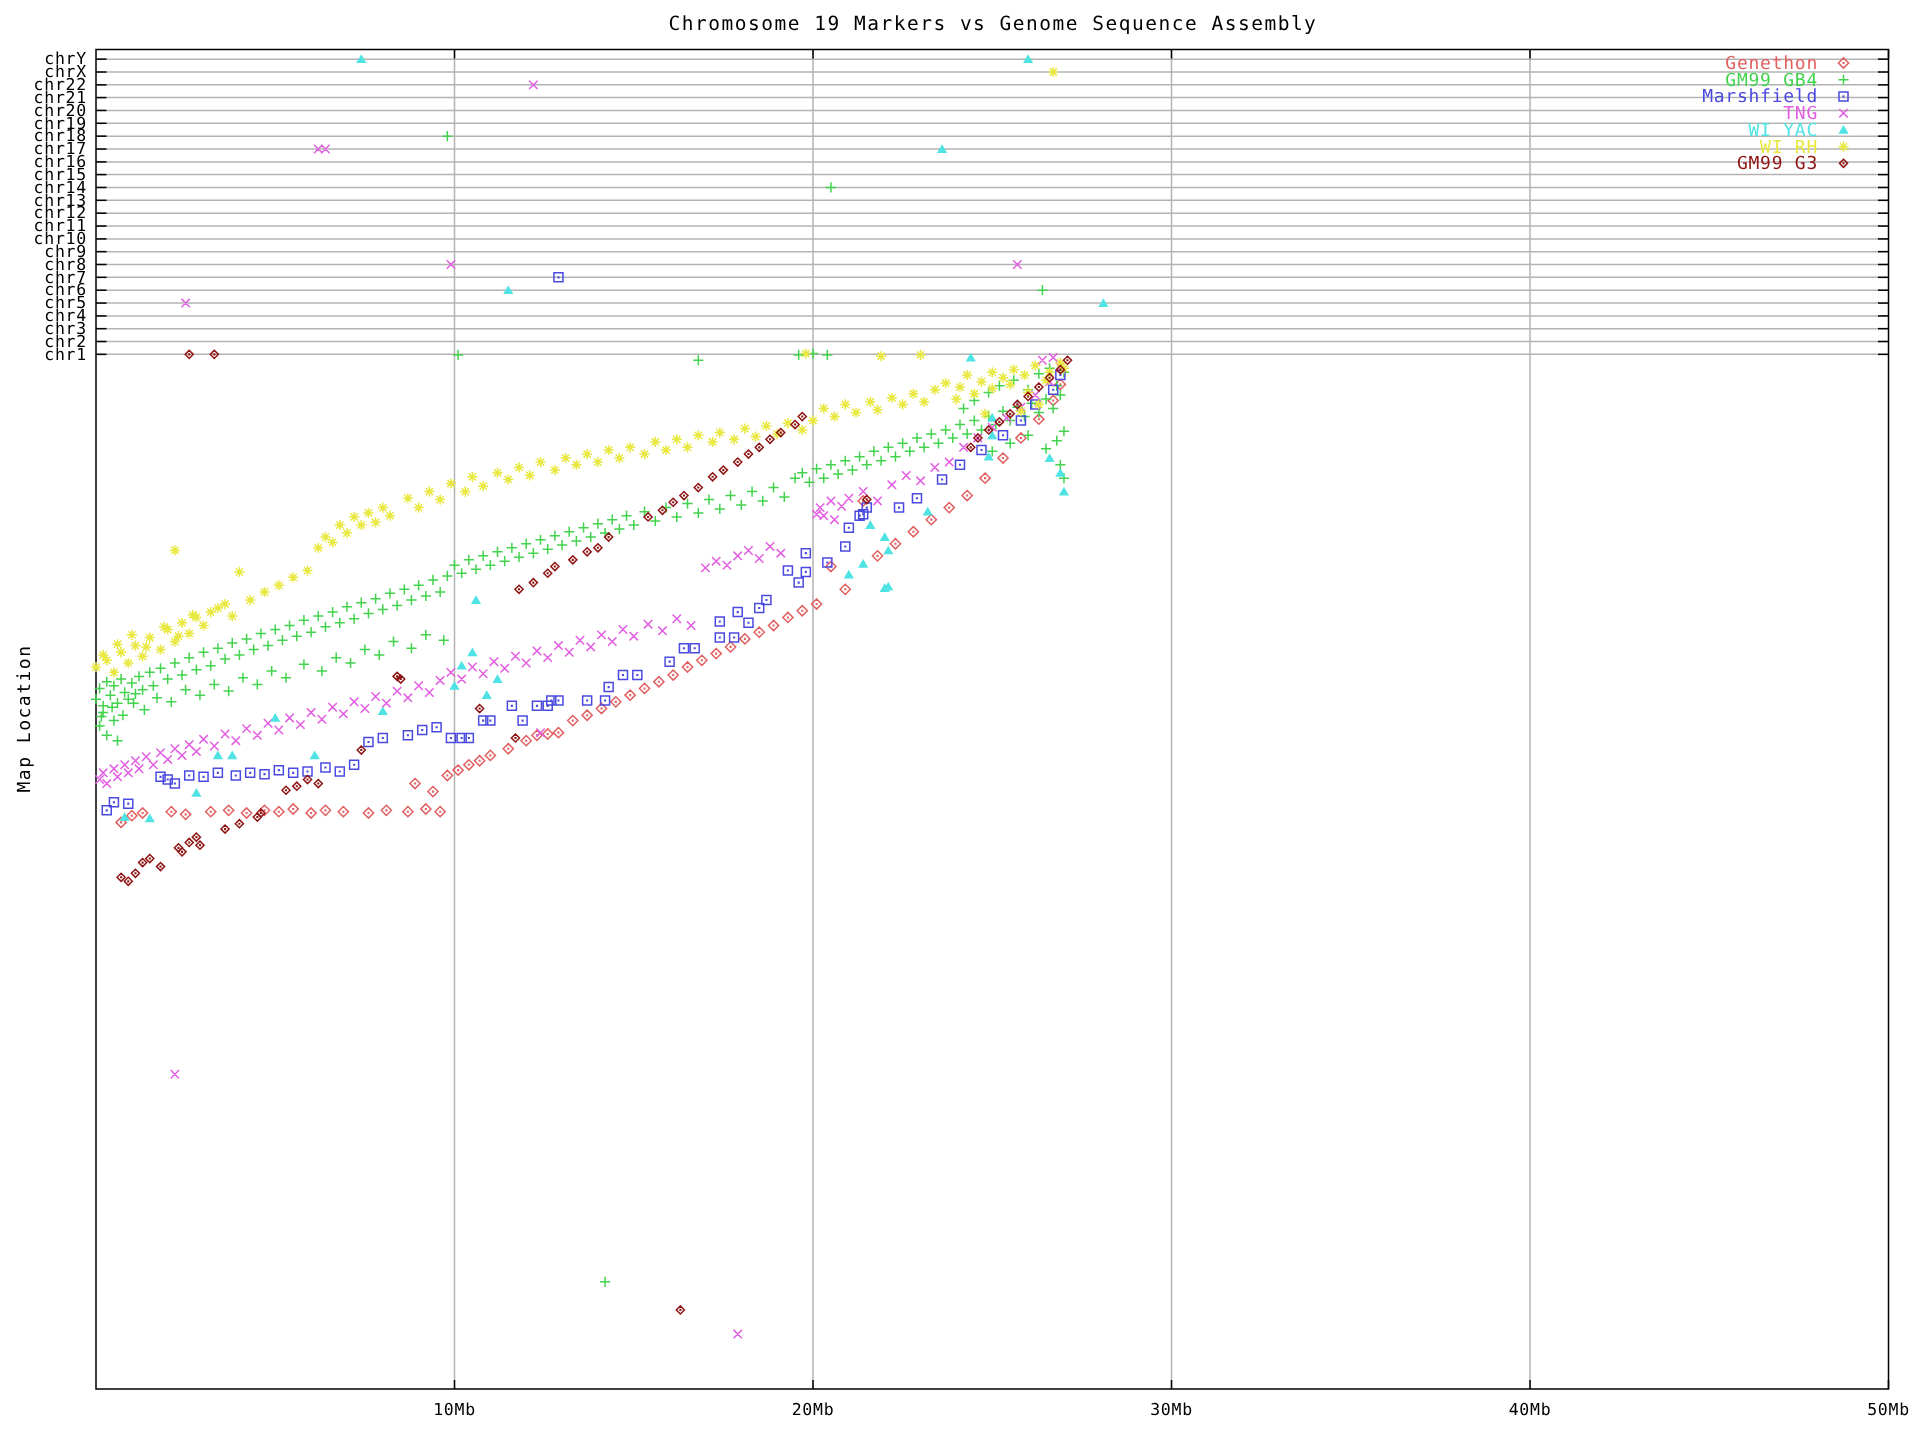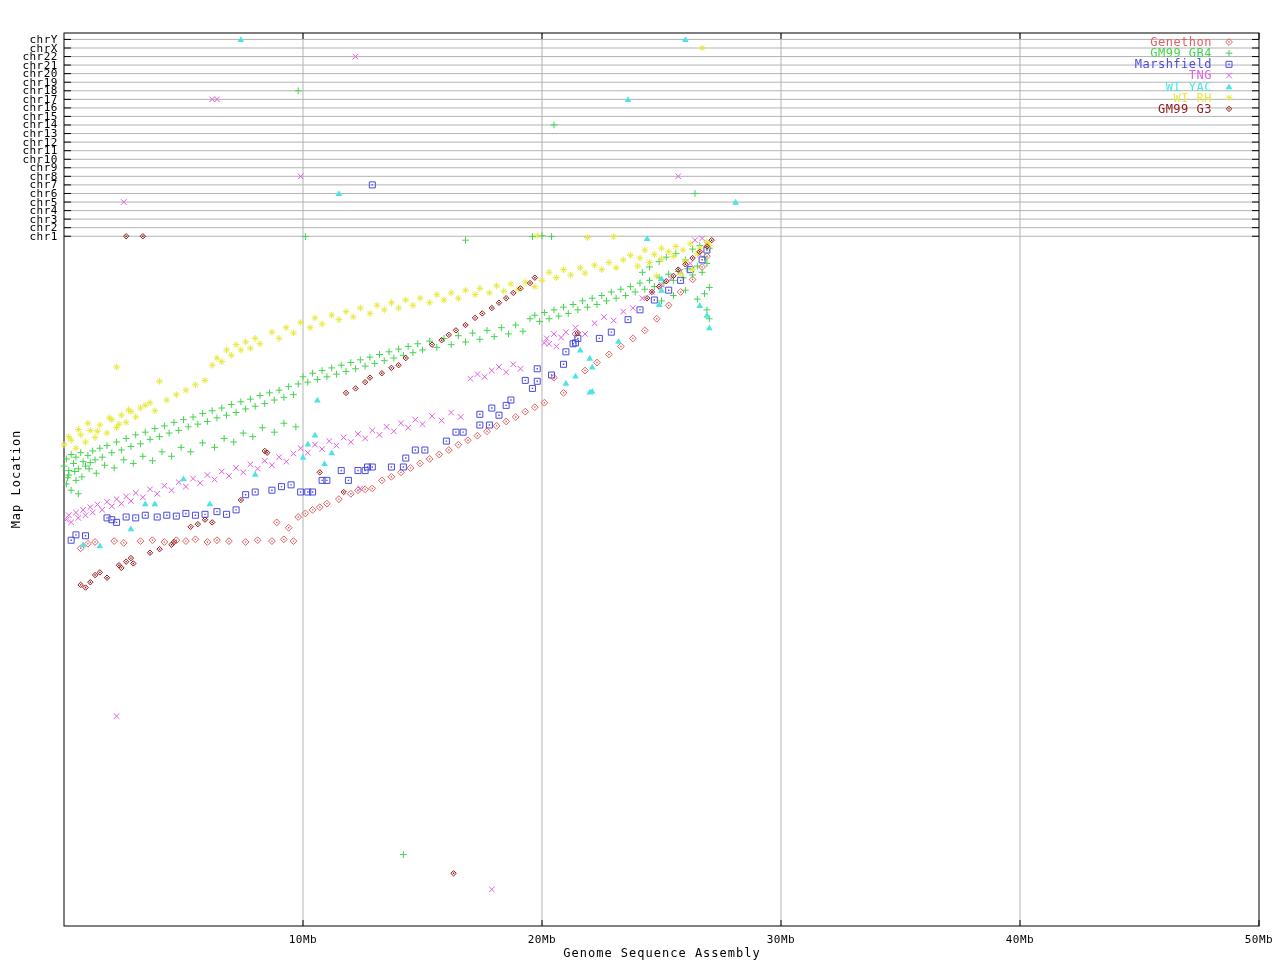--- a/index.html
+++ b/index.html
@@ -11,21 +11,21 @@
           font-size:12px;letter-spacing:1px;white-space:nowrap;}
   .ylabel{position:absolute;top:472px;left:-44px;width:120px;text-align:center;
           font-size:12px;letter-spacing:1px;transform:rotate(-90deg);white-space:nowrap;}
   svg{position:absolute;top:0;left:0;}
   text{font-family:"DejaVu Sans Mono",monospace;}
 </style>
 </head>
 <body>
 
 <div class="stage">
-  <div class="xlabel">Genome Sequence Assembly</div>
+  <div class="title">Chromosome 19 Markers vs Genome Sequence Assembly</div>
   <div class="ylabel">Map Location</div>
   <svg id="plot" width="1280" height="960">
       <g stroke="#b3b3b3" stroke-width="1">
         <line x1="303" y1="33" x2="303" y2="926"></line>
         <line x1="542" y1="33" x2="542" y2="926"></line>
         <line x1="781" y1="33" x2="781" y2="926"></line>
         <line x1="1020" y1="33" x2="1020" y2="926"></line>
         <line x1="64" y1="39.42959999999994" x2="1259" y2="39.42959999999994"></line>
         <line x1="64" y1="48.00240000000008" x2="1259" y2="48.00240000000008"></line>
         <line x1="64" y1="56.575199999999995" x2="1259" y2="56.575199999999995"></line>

